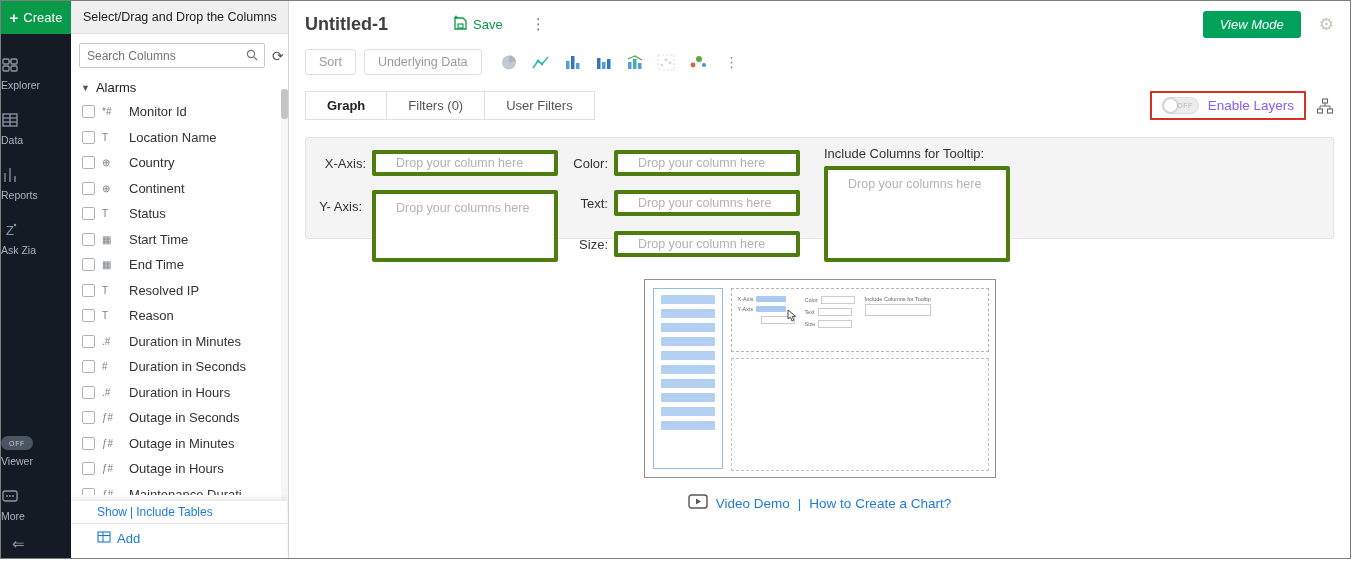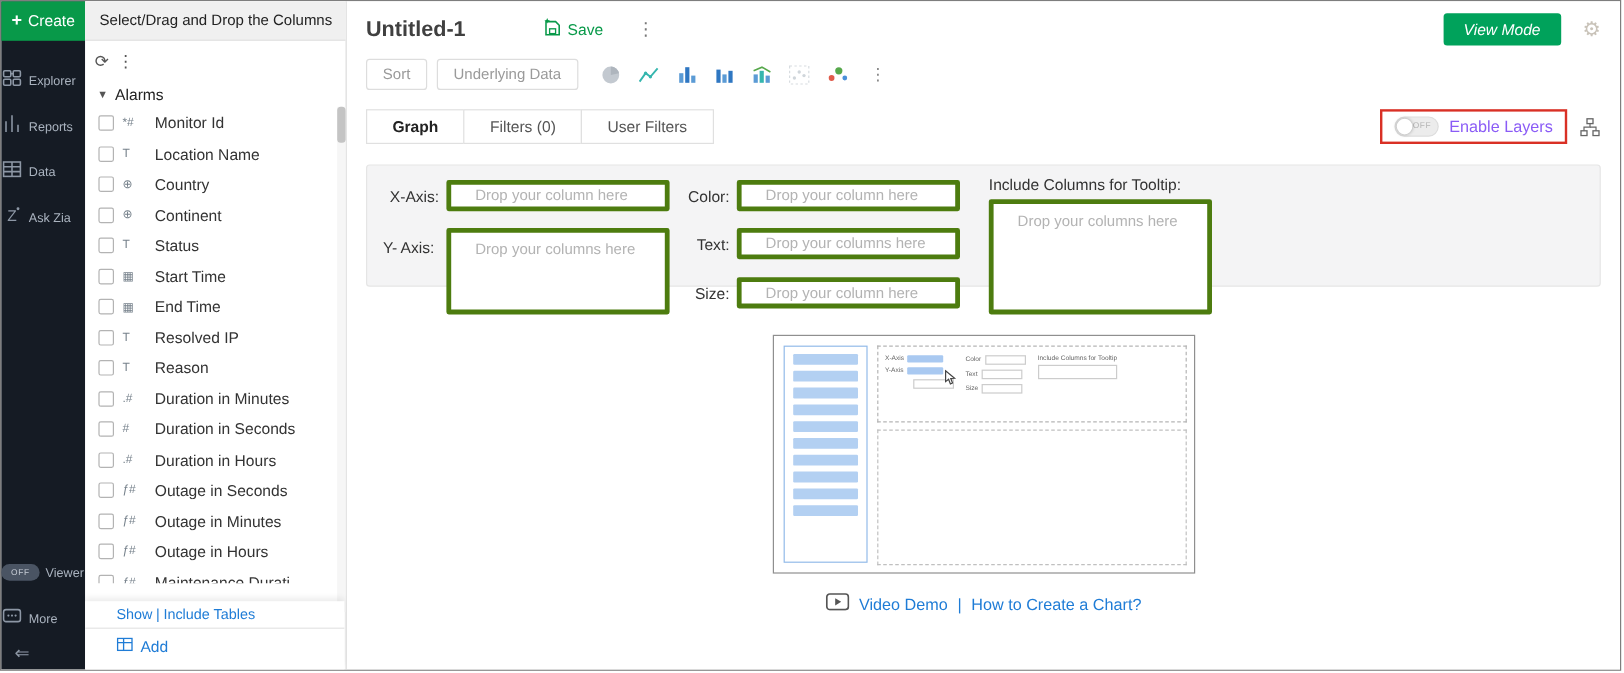--- a/index.html
+++ b/index.html
@@ -4,21 +4,21 @@
 <style>
   * { box-sizing: border-box; margin: 0; padding: 0; }
   body { background:#fff; font-family:"Liberation Sans", sans-serif; }
   .app { position:relative; width:1351px; height:559px; border:1px solid #7e7e7e; background:#fff; overflow:hidden; }
 
   
   .sidebar { position:absolute; left:0; top:0; width:70px; height:100%; background:#151b24; display:flex; flex-direction:column; }
   .create-btn { height:33px; background:var(--create-green,#089949); color:#fff; display:flex; align-items:center; justify-content:center; gap:5px; font-size:13px; cursor:pointer; flex:0 0 33px; }
   .create-plus { font-size:15px; font-weight:bold; }
   .side-nav { display:flex; flex-direction:column; align-items:center; padding-top:12px; flex:1; }
-  .nav-item { display:flex; flex-direction:row; align-items:flex-end; gap:5px; padding:10px 0; width:100%; cursor:pointer; }
+  .nav-item { display:flex; flex-direction:column; align-items:flex-start; gap:5px; padding:10px 0; width:100%; cursor:pointer; }
   .nav-item .lbl { font-size:10.5px; color:#aab3bf; }
   .nav-icon { height:18px; display:flex; align-items:center; justify-content:center; }
   .nav-icon svg { stroke:#8d97a5; fill:none; stroke-width:1.3; }
   .side-spacer { flex:1; }
   .viewer-pill { width:32px; height:14px; border-radius:7px; background:#4a5463; color:#c6ccd5; font-size:7px; display:flex; align-items:center; justify-content:center; letter-spacing:.6px; }
   .collapse { position:absolute; bottom:5px; left:11px; color:#8d97a5; font-size:15px; cursor:pointer; }
 
   
   .col-panel { position:absolute; left:70px; top:0; width:218px; height:100%; background:#fff; border-right:1px solid #d6d6d6; }
   .col-header { height:33px; background:#f0f0f0; border-bottom:1px solid #e2e2e2; font-size:12.5px; color:#222; display:flex; align-items:center; padding-left:12px; }
@@ -108,37 +108,37 @@
               <rect x="2" y="9" width="6" height="5" rx="1"></rect>
               <rect x="10" y="9" width="6" height="5" rx="1"></rect>
               <line x1="8" y1="4.5" x2="10" y2="4.5"></line>
             </svg>
         </span>
         <span class="lbl">Explorer</span>
       </div>
       <div class="nav-item">
         <span class="nav-icon">
           <svg width="18" height="16" viewBox="0 0 18 16">
-              <line x1="4" y1="15" x2="4" y2="6"></line>
-              <line x1="9" y1="15" x2="9" y2="1"></line>
-              <line x1="14" y1="15" x2="14" y2="9"></line>
-            </svg>
-        </span>
-        <span class="lbl">Reports</span>
-      </div>
-      <div class="nav-item">
-        <span class="nav-icon">
-          <svg width="18" height="16" viewBox="0 0 18 16">
               <rect x="2" y="2" width="14" height="12"></rect>
               <line x1="2" y1="6" x2="16" y2="6"></line>
               <line x1="2" y1="10" x2="16" y2="10"></line>
               <line x1="9" y1="2" x2="9" y2="14"></line>
             </svg>
         </span>
         <span class="lbl">Data</span>
+      </div>
+      <div class="nav-item">
+        <span class="nav-icon">
+          <svg width="18" height="16" viewBox="0 0 18 16">
+              <line x1="4" y1="15" x2="4" y2="6"></line>
+              <line x1="9" y1="15" x2="9" y2="1"></line>
+              <line x1="14" y1="15" x2="14" y2="9"></line>
+            </svg>
+        </span>
+        <span class="lbl">Reports</span>
       </div>
       <div class="nav-item">
         <span class="nav-icon">
           <svg width="18" height="16" viewBox="0 0 18 16">
               <text x="5" y="13" font-size="13" fill="#8d97a5" stroke="none" font-family="Liberation Sans, sans-serif">Z</text>
               <circle cx="14" cy="3" r="1.2" fill="#8d97a5" stroke="none"></circle>
             </svg>
         </span>
         <span class="lbl">Ask Zia</span>
       </div>
@@ -159,20 +159,29 @@
         <span class="lbl">More</span>
       </div>
       <div style="height:26px"></div>
     </div>
     <div class="collapse">⇐</div>
   </div>
 
   <div class="col-panel">
     <div class="col-header">Select/Drag and Drop the Columns</div>
     <div class="search-row">
+      <div class="search-box">
+        <input type="text" placeholder="Search Columns" style="">
+        <span>
+          <svg width="12" height="12" viewBox="0 0 12 12">
+              <circle cx="5" cy="5" r="3.6" fill="none" stroke="#777" stroke-width="1.2"></circle>
+              <line x1="8" y1="8" x2="11" y2="11" stroke="#777" stroke-width="1.2"></line>
+            </svg>
+        </span>
+      </div>
       <span class="refresh-icon">⟳</span>
       <span class="kebab">⋮</span>
     </div>
     <div class="table-section">
       <span class="chev">▼</span>
       <span>Alarms</span>
     </div>
     <div class="columns-list" id="columns-list">
         <div class="col-row">
           <span class="cb"></span>

